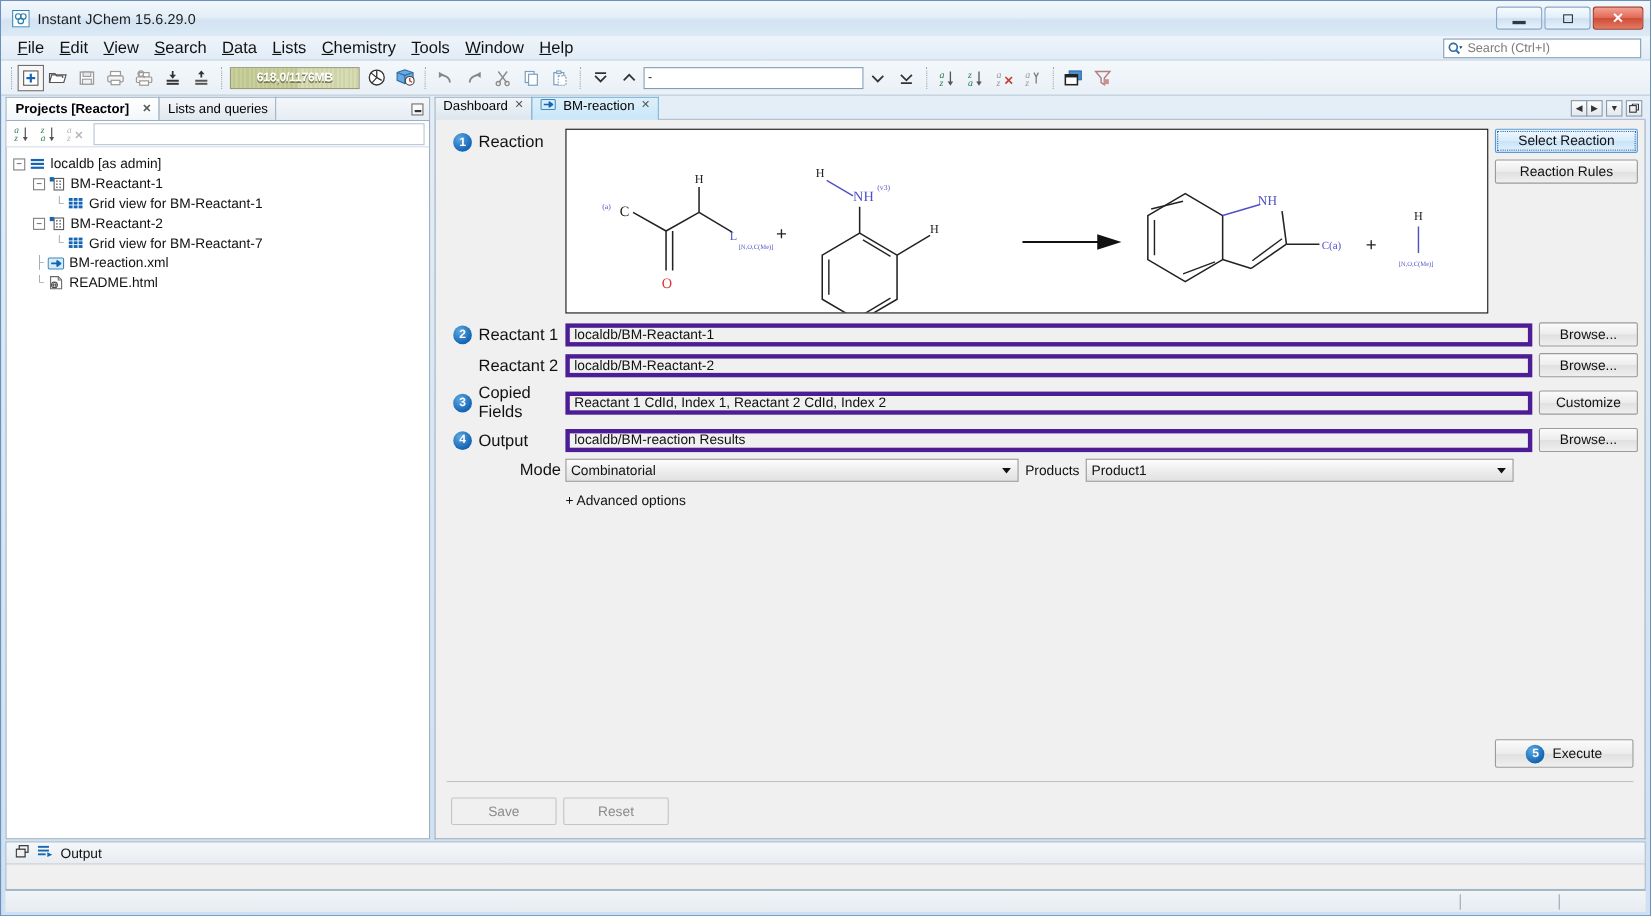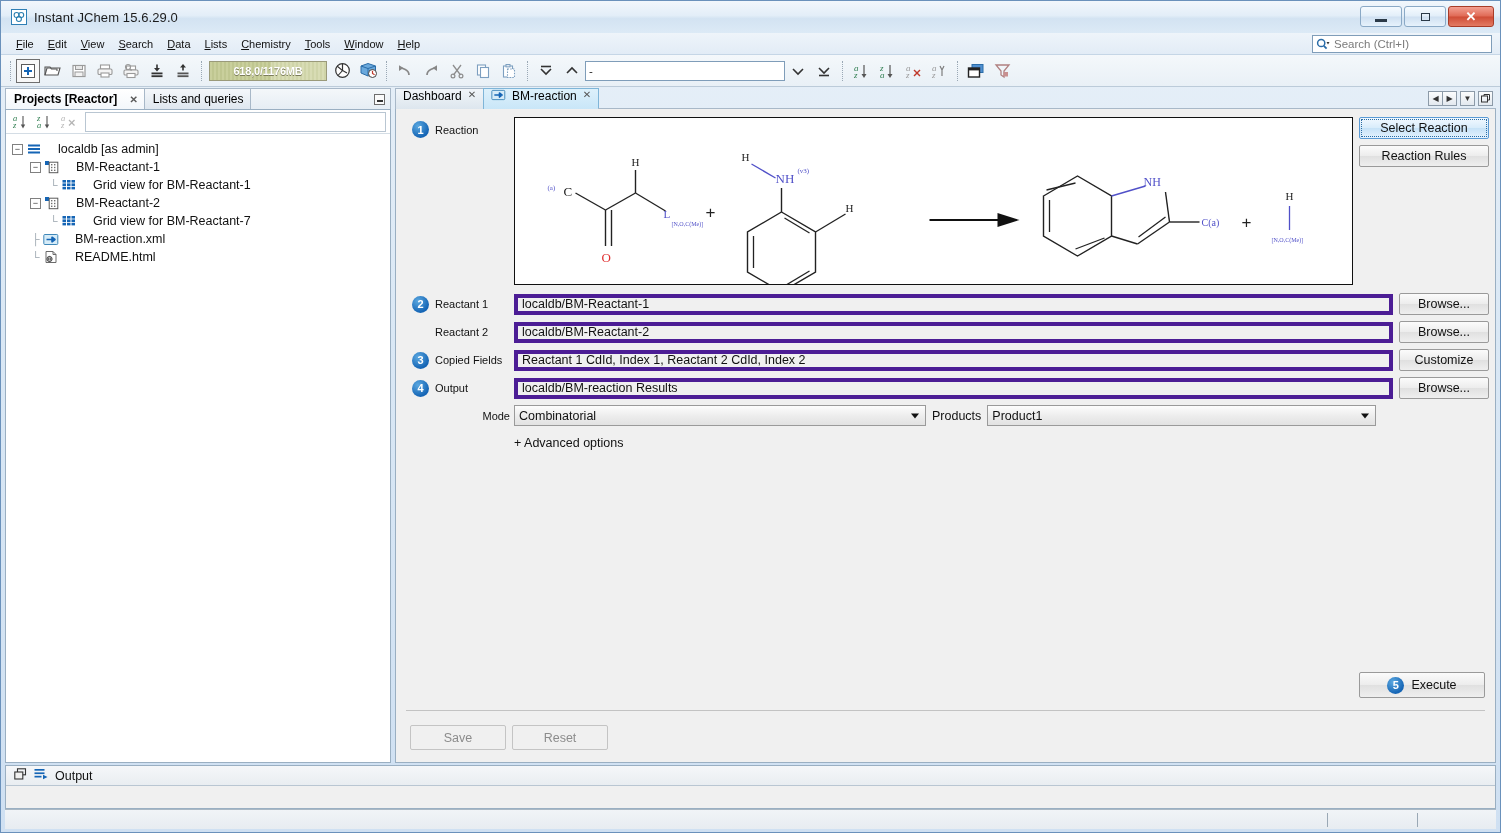--- a/index.html
+++ b/index.html
@@ -51,21 +51,21 @@
   .maxsq { width: 9px; height: 8px; border: 1.6px solid #2b3a48; }
 
   
   #menubar {
     height: 22px; flex: 0 0 22px; display: flex; align-items: center;
     padding-left: 8px; position: relative;
     background: linear-gradient(to bottom,#eef4fa,#e2ecf6);
     border-bottom: 1px solid #c5d6e6;
   }
   .menu-item {
-    padding: 12px 7px; font-size: 11px; color: #111; cursor: default;
+    padding: 12px 7px; font-size: 15px; color: #111; cursor: default;
     white-space: nowrap;
   }
   .menu-item u { text-decoration: underline; }
   #searchbox {
     position: absolute; right: 8px; top: 2px;
     width: 180px; height: 18px; background: #fff;
     border: 1px solid #7f9db9; display: flex; align-items: center;
     padding-left: 3px;
   }
   #searchbox .sicon { display: flex; align-items: center; margin-right: 4px; }
@@ -158,21 +158,21 @@
   }
   #tree { flex: 1 1 auto; padding: 6px 0 0 6px; overflow: hidden; font-size: 12.5px; }
   .trow { display: flex; align-items: center; height: 18px; white-space: nowrap; }
   .trow .expander {
     width: 11px; height: 11px; border: 1px solid #808080; background: #fff;
     display: flex; align-items: center; justify-content: center; margin-right: 2px;
     flex: 0 0 11px; font-size: 9px; line-height: 1; color: #333;
   }
   .trow .dashes { width: 12px; color: #9aa4ad; font-size: 11px; flex: 0 0 12px; text-align: center;}
   .trow .ticon { width: 18px; flex: 0 0 18px; display: flex; align-items: center; justify-content: center; }
-  .trow .tlabel { color: #111; margin-left: 15px; }
+  .trow .tlabel { color: #111; margin-left: 3px; }
   .ind1 { padding-left: 0px; }
   .ind2 { padding-left: 18px; }
   .ind3 { padding-left: 36px; }
 
   
   #rightpanel { flex: 1 1 auto; display: flex; flex-direction: column; min-width: 0; }
   #rtabstrip {
     height: 21px; flex: 0 0 21px; display: flex; align-items: flex-end; position: relative;
   }
   .rtab {
@@ -216,21 +216,21 @@
     display: flex; align-items: center; justify-content: center;
     flex: 0 0 17px;
   }
 
   .row { display: flex; align-items: center; margin-bottom: 6px; }
   .lbl-col {
     width: 112px; flex: 0 0 112px; display: flex; align-items: center;
     gap: 6px; justify-content: flex-start; padding-left: 10px;
   }
   .lbl-col.noBadge { padding-left: 33px; }
-  .lbl-col .ltxt { font-size: 11px; color: #111; }
+  .lbl-col .ltxt { font-size: 15px; color: #111; }
 
   .txtfield {
     flex: 1 1 auto; height: 21px; background: #f0f0f0;
     border: 4px solid #4c1d95; display: flex; align-items: center;
     padding-left: 4px; font-size: 12.5px; color: #111; min-width: 0;
   }
   .btn {
     height: 22px; border: 1px solid #9a9a9a; border-radius: 2px;
     background: linear-gradient(to bottom,#fbfbfb,#ececec 50%,#e0e0e0 51%,#efefef);
     font-size: 12.5px; color: #111; display: flex; align-items: center; justify-content: center;

